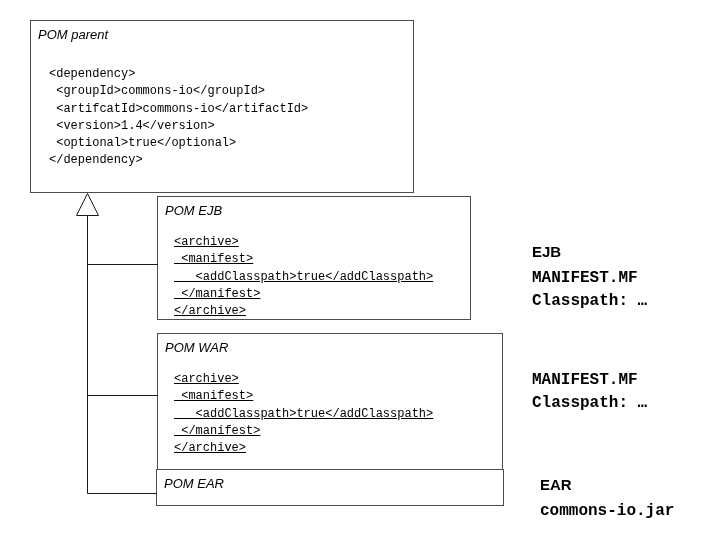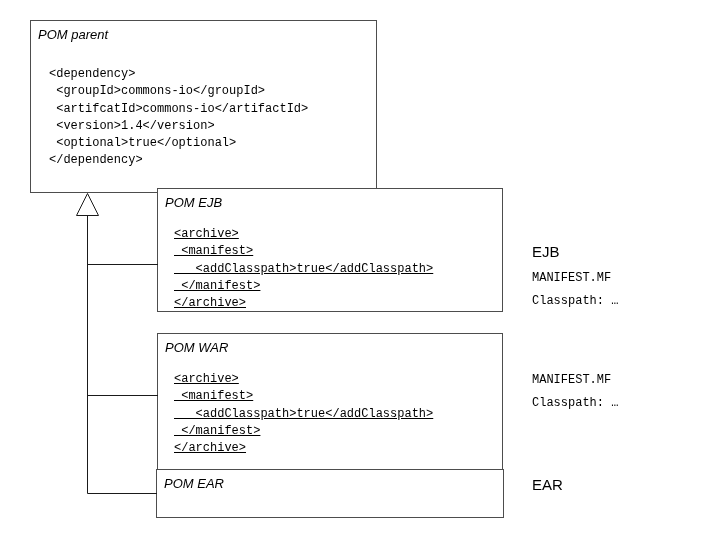--- a/index.html
+++ b/index.html
@@ -34,25 +34,25 @@
   }
   .box-code {
     position: absolute;
     margin: 0;
     font-family: "Liberation Mono", monospace;
     font-size: 12px;
     line-height: 17.3px;
     color: #000000;
     white-space: pre;
   }
-  #parent-box { left: 30px; top: 20px; width: 347px; height: 173px; }
+  #parent-box { left: 30px; top: 20px; width: 384px; height: 173px; }
   #parent-box .box-code { left: 18px; top: 45px; }
-  #ejb-box { left: 157px; top: 188px; width: 346px; height: 124px; }
+  #ejb-box { left: 157px; top: 196px; width: 314px; height: 124px; }
   #war-box { left: 157px; top: 333px; width: 346px; height: 160px; }
-  #ear-box { left: 156px; top: 469px; width: 348px; height: 49px; padding-left: 24px; }
+  #ear-box { left: 156px; top: 469px; width: 348px; height: 37px; padding-left: 24px; }
   .child-box .box-code { left: 16px; top: 37px; text-decoration: underline; }
 
   #connector-svg {
     position: absolute;
     left: 0;
     top: 0;
     width: 720px;
     height: 540px;
     pointer-events: none;
   }
@@ -63,33 +63,34 @@
   #connector-svg polygon {
     fill: #ffffff;
     stroke: #1a1a1a;
     stroke-width: 1;
   }
 
   .side-label {
     position: absolute;
     left: 532px;
     white-space: nowrap;
+    font-weight: bold;
   }
   #label-ejb { top: 243px; }
   #label-war { top: 369px; }
-  #label-ear { top: 476px; }
+  #label-ear { top: 476px; margin-left: 8px; }
   .side-heading {
     font-size: 15px;
     line-height: 18px;
     margin-bottom: 6px;
     color: #000000;
   }
   .side-line {
     font-family: "Liberation Mono", monospace;
-    font-size: 12px;
+    font-size: 16px;
     line-height: 23px;
     color: #000000;
   }
 </style>
 </head>
 <body>
 
 <div id="stage">
 
   <div class="box" id="parent-box">
@@ -138,15 +139,16 @@
     <div class="side-line">Classpath: …</div>
   </div>
 
   <div class="side-label" id="label-war">
     <div class="side-line">MANIFEST.MF</div>
     <div class="side-line">Classpath: …</div>
   </div>
 
   <div class="side-label" id="label-ear">
     <div class="side-heading">EAR</div>
+    <div class="side-line">commons-io.jar</div>
   </div>
 
 </div>
 
 </body></html>

